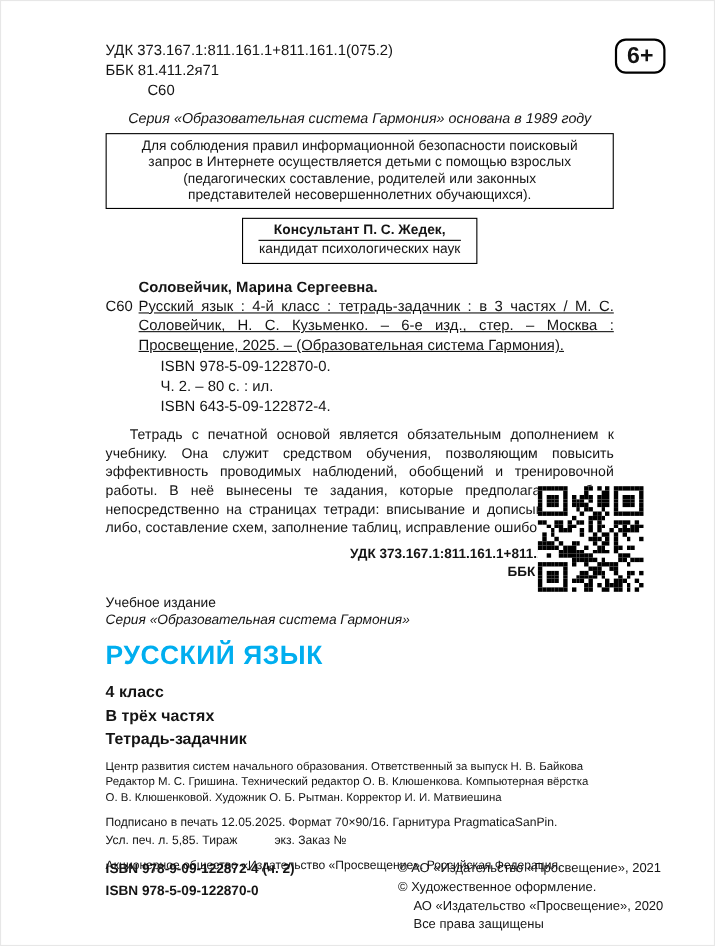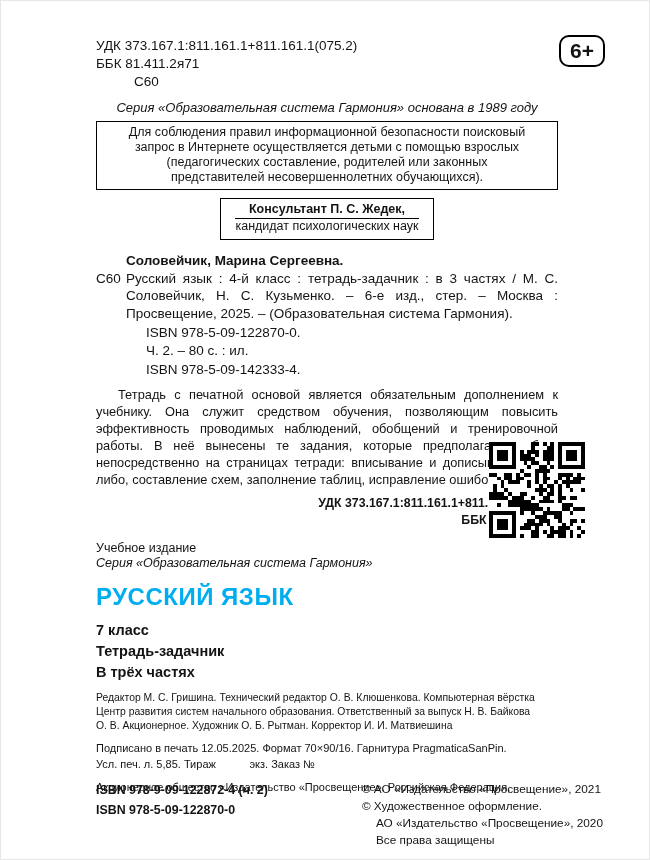--- a/index.html
+++ b/index.html
@@ -45,21 +45,21 @@
     padding:3px 14px 4px 14px;
     text-align:center;
     font-size:12.5px; line-height:1.25;
   }
   .consultant-box .c1 { font-weight:bold; border-bottom:1px solid #000; padding-bottom:1px; }
 
   .author-heading { margin-top:13px; margin-left:30px; font-weight:bold; font-size:13.5px; }
 
   .biblio { position:relative; margin-top:2px; padding-left:30px; font-size:13.5px; line-height:1.3; }
   .biblio .biblio-code { position:absolute; left:0; top:0; }
-  .biblio .biblio-text { text-align:justify; }
+  .biblio .biblio-text { text-align:justify;text-decoration:underline; }
   .biblio .isbn-line { margin-left:20px; margin-top:1px; }
 
   .annotation {
     margin-top:8px;
     font-size:12.8px; line-height:1.33;
     text-align:justify; text-indent:22px;
   }
 
   .udk-right { text-align:right; font-weight:bold; font-size:12.3px; line-height:1.35; }
   .udk-right.first { margin-top:7px; }
@@ -124,44 +124,44 @@
       <div class="c2">кандидат психологических наук</div>
     </div>
 
     <div class="author-heading">Соловейчик, Марина Сергеевна.</div>
 
     <div class="biblio">
       <span class="biblio-code">С60</span>
       <div class="biblio-text">Русский язык : 4-й класс : тетрадь-задачник : в 3 частях / М. С. Соловейчик, Н. С. Кузьменко. – 6-е изд., стер. – Москва : Просвещение, 2025. – (Образовательная система Гармония).</div>
       <div class="isbn-line">ISBN 978-5-09-122870-0.</div>
       <div class="isbn-line">Ч. 2. – 80 с. : ил.</div>
-      <div class="isbn-line">ISBN 978-5-09-142333-4.</div>
+      <div class="isbn-line">ISBN 643-5-09-122872-4.</div>
     </div>
 
     <div class="annotation">Тетрадь с печатной основой является обязательным дополнением к учебнику. Она служит средством обучения, позволяющим повысить эффективность проводимых наблюдений, обобщений и тренировочной работы. В неё вынесены те задания, которые предполагают работу непосредственно на страницах тетради: вписывание и дописывание чего-либо, составление схем, заполнение таблиц, исправление ошибок и т. д.</div>
 
     <div class="udk-right first">УДК 373.167.1:811.161.1+811.161.1(075.2)</div>
     <div class="udk-right">ББК 81.411.2я71</div>
 
     <div class="edition-kind">Учебное издание</div>
     <div class="edition-series">Серия «Образовательная система Гармония»</div>
 
 
     <div class="book-title">РУССКИЙ ЯЗЫК</div>
 
     <div class="subtitle-block">
-      <div>7 класс</div>
+      <div>4 класс</div>
+      <div>В трёх частях</div>
       <div>Тетрадь-задачник</div>
-      <div>В трёх частях</div>
     </div>
 
     <div class="staff-block">
+      <div>Центр развития систем начального образования. Ответственный за выпуск Н. В. Байкова</div>
       <div>Редактор М. С. Гришина. Технический редактор О. В. Клюшенкова. Компьютерная вёрстка</div>
-      <div>Центр развития систем начального образования. Ответственный за выпуск Н. В. Байкова</div>
-      <div>О. В. Акционерное. Художник О. Б. Рытман. Корректор И. И. Матвиешина</div>
+      <div>О. В. Клюшенковой. Художник О. Б. Рытман. Корректор И. И. Матвиешина</div>
     </div>
 
     <div class="print-block">
       <div>Подписано в печать 12.05.2025. Формат 70×90/16. Гарнитура PragmaticaSanPin.</div>
       <div>Усл. печ. л. 5,85. Тираж&nbsp;&nbsp;&nbsp;&nbsp;&nbsp;&nbsp;&nbsp;&nbsp;&nbsp;&nbsp; экз. Заказ №</div>
     </div>
 
     <div class="publisher-block">
       <div>Акционерное общество «Издательство «Просвещение». Российская Федерация,</div>
 

